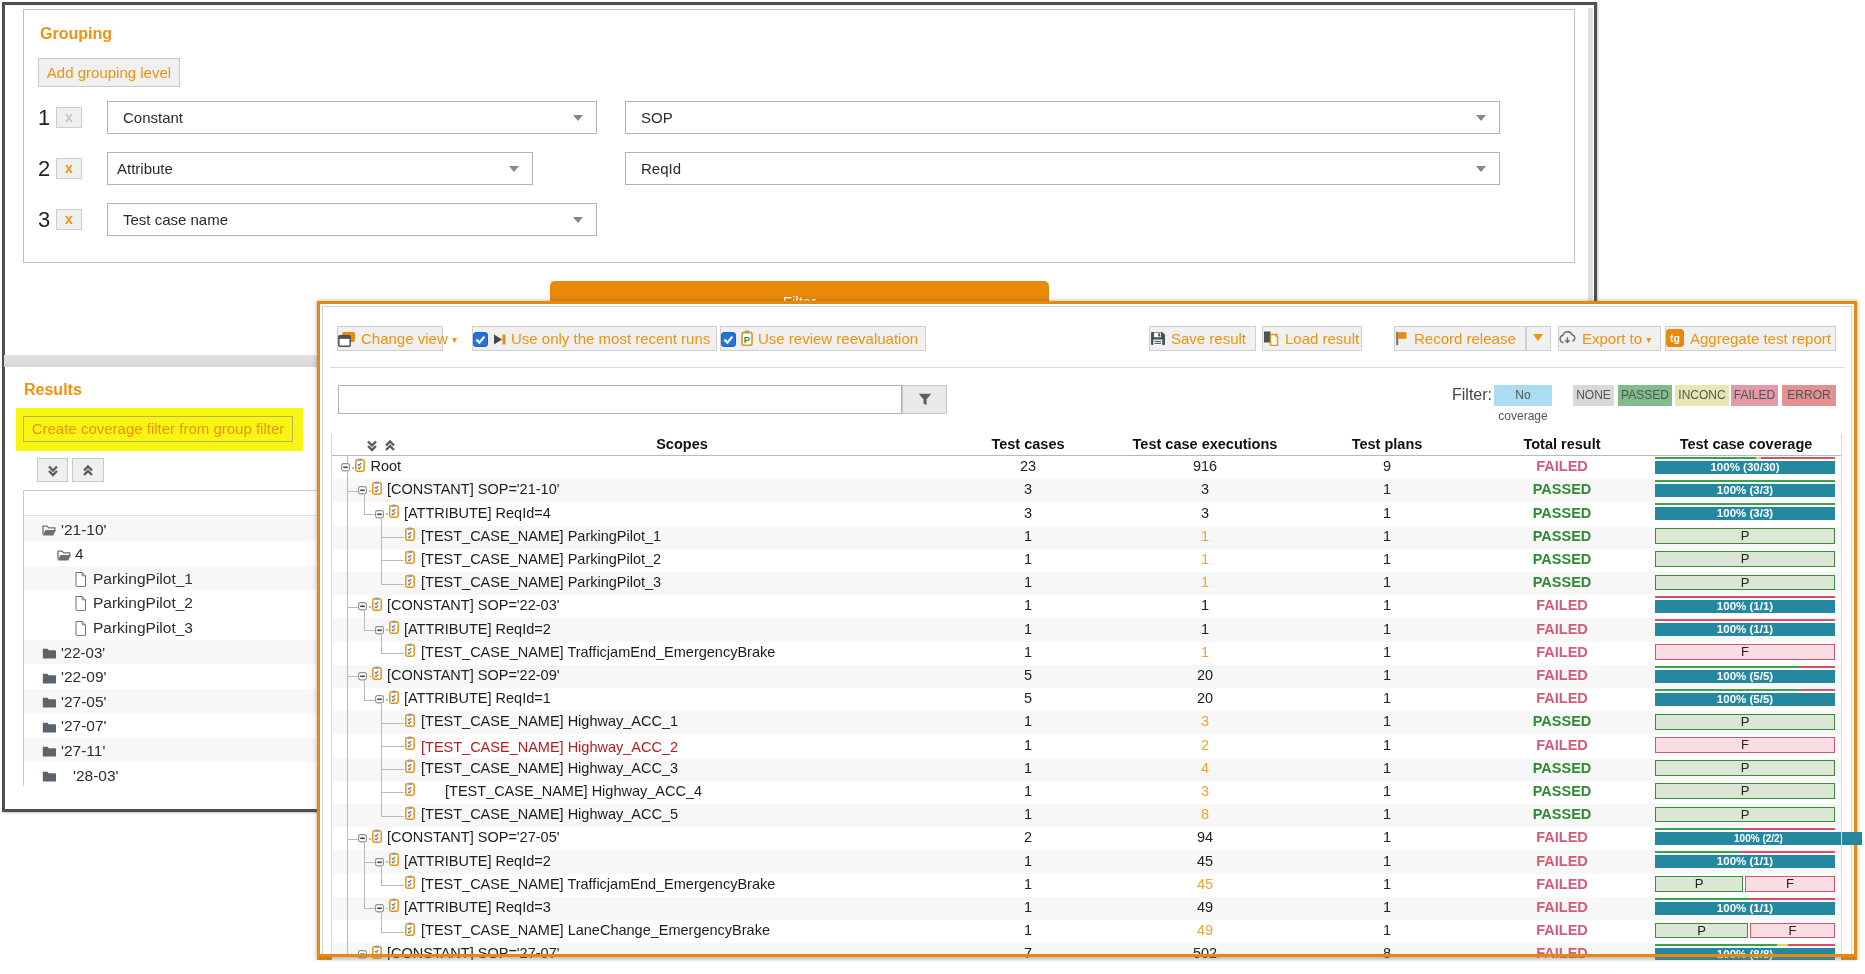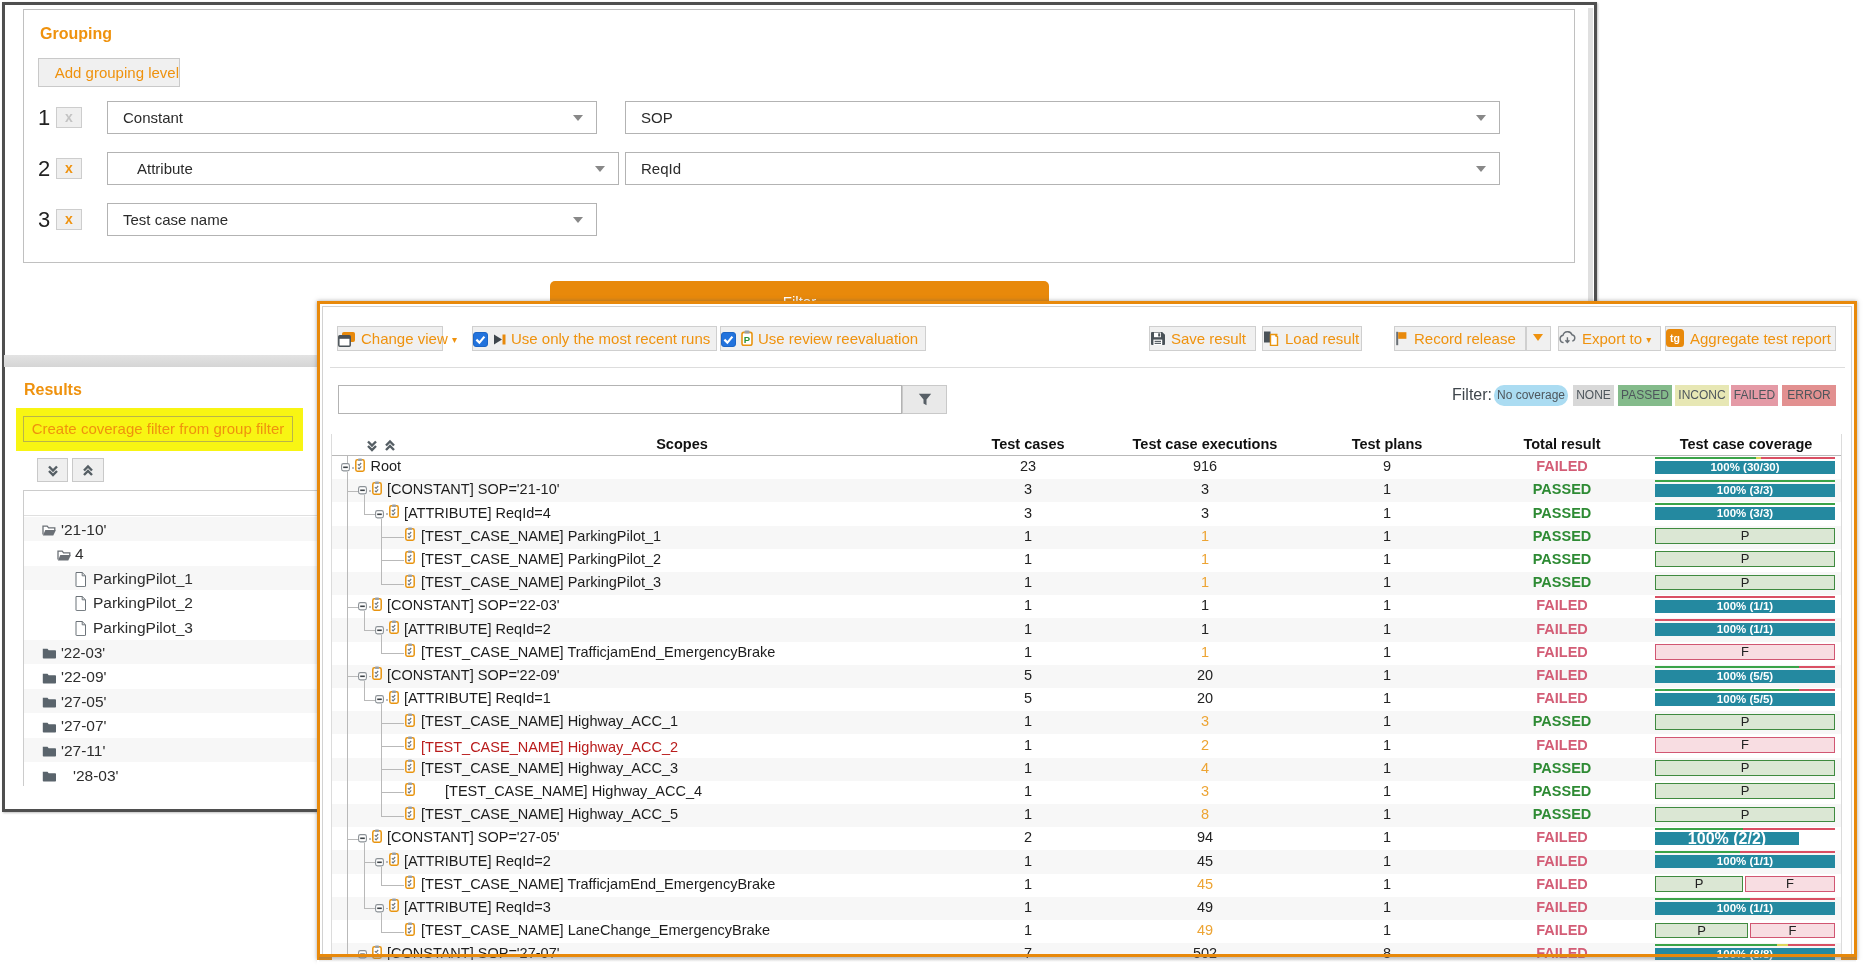--- a/index.html
+++ b/index.html
@@ -1,34 +1,34 @@
 <!DOCTYPE html>
 <html><head><meta charset="utf-8"><title>r</title><style>
 *{margin:0;padding:0;box-sizing:border-box;}
 html,body{width:1865px;height:974px;background:#fff;font-family:"Liberation Sans",sans-serif;overflow:hidden;position:relative;}
 .a{position:absolute;}
-.btn{background:#f0f0f0;border:1px solid #c9c9c9;color:#ef920e;font-size:15px;text-align:right;}
+.btn{background:#f0f0f0;border:1px solid #c9c9c9;color:#ef920e;font-size:15px;text-align:center;}
 .sel{background:#fff;border:1px solid #b3b3b3;color:#2b2b2b;font-size:15px;}
 .selarr{position:absolute;right:13px;top:13px;width:0;height:0;border-left:5px solid transparent;border-right:5px solid transparent;border-top:6px solid #888;}
 .tb{position:absolute;height:25px;line-height:23px;background:#f0f0f0;border:1px solid #cfcfcf;color:#ef920e;font-size:15px;white-space:nowrap;}
 .chip{position:absolute;top:0;height:21px;line-height:21px;text-align:center;font-size:12px;color:#4e565c;}
 .num{position:absolute;top:0;width:80px;margin-left:-40px;text-align:center;}
 </style></head><body>
 <div class="a" style="left:2px;top:2px;width:1595px;height:810px;border:3px solid #4f4f4f;background:#fff;box-shadow:1px 1px 2px rgba(0,0,0,.25);"></div>
 <div class="a" style="left:1588px;top:8px;width:5px;height:800px;background:#e0e0e0;"></div>
 <div class="a" style="left:23px;top:9px;width:1552px;height:254px;border:1px solid #c0c0c0;background:#fff;"></div>
 <div class="a" style="left:40px;top:25px;font-size:16px;font-weight:bold;color:#ef920e;">Grouping</div>
 <div class="a btn" style="left:38px;top:58px;width:142px;height:29px;line-height:27px;font-size:15px;">Add grouping level</div>
 <div class="a" style="left:38px;top:105px;font-size:22px;color:#222;">1</div>
 <div class="a" style="left:56px;top:107px;width:26px;height:21px;background:#efefef;border:1px solid #cdcdcd;color:#c3c3c3;font-size:14px;text-align:center;line-height:19px;font-weight:bold;">x</div>
 <div class="a sel" style="left:107px;top:101px;width:490px;height:33px;line-height:31px;padding-left:15px;">Constant<span class="selarr"></span></div>
 <div class="a sel" style="left:625px;top:101px;width:875px;height:33px;line-height:31px;padding-left:15px;">SOP<span class="selarr"></span></div>
 <div class="a" style="left:38px;top:156px;font-size:22px;color:#222;">2</div>
 <div class="a" style="left:56px;top:158px;width:26px;height:21px;background:#efefef;border:1px solid #cdcdcd;color:#ef920e;font-size:14px;text-align:center;line-height:19px;font-weight:bold;">x</div>
-<div class="a sel" style="left:107px;top:152px;width:512px;height:33px;line-height:31px;padding-left:29px;">Attribute<span class="selarr"></span></div>
+<div class="a sel" style="left:107px;top:152px;width:426px;height:33px;line-height:31px;padding-left:9px;">Attribute<span class="selarr"></span></div>
 <div class="a sel" style="left:625px;top:152px;width:875px;height:33px;line-height:31px;padding-left:15px;">ReqId<span class="selarr"></span></div>
 <div class="a" style="left:38px;top:207px;font-size:22px;color:#222;">3</div>
 <div class="a" style="left:56px;top:209px;width:26px;height:21px;background:#efefef;border:1px solid #cdcdcd;color:#ef920e;font-size:14px;text-align:center;line-height:19px;font-weight:bold;">x</div>
 <div class="a sel" style="left:107px;top:203px;width:490px;height:33px;line-height:31px;padding-left:15px;">Test case name<span class="selarr"></span></div>
 <div class="a" style="left:550px;top:281px;width:499px;height:30px;background:#e8890b;border-radius:5px 5px 0 0;color:#fff;font-size:15px;text-align:center;line-height:42px;">Filter</div>
 <div class="a" style="left:4px;top:355px;width:1589px;height:12px;background:linear-gradient(#e3e3e3,#d5d5d5);"></div>
 <div class="a" style="left:24px;top:381px;font-size:16px;font-weight:bold;color:#ef920e;">Results</div>
 <div class="a" style="left:16px;top:408px;width:287px;height:43px;background:#f8f513;"></div>
 <div class="a" style="left:23px;top:416px;width:270px;height:26px;border:1px solid #b9b44a;color:#ef920e;font-size:15px;text-align:center;line-height:24px;white-space:nowrap;">Create coverage filter from group filter</div>
 <div class="a" style="left:37px;top:458px;width:31px;height:24px;background:#efefef;border:1px solid #c9c9c9;"></div>
@@ -154,21 +154,21 @@
       <text x="9" y="13" font-family="Liberation Sans,sans-serif" font-size="10.5" font-weight="bold" fill="#fff" text-anchor="middle">tg</text>
     </svg>Aggregate test report</div>
 <div class="a" style="left:330px;top:367px;width:1515px;height:1px;background:#ddd;"></div>
 <div class="a" style="left:338px;top:385px;width:564px;height:29px;border:1px solid #b3b3b3;background:#fff;"></div>
 <div class="a" style="left:902px;top:385px;width:45px;height:29px;border:1px solid #c9c9c9;background:#e9e9e9;"></div>
 <svg style="position:absolute;left:918px;top:393px;" width="14" height="13" viewBox="0 0 14 13">
     <path d="M0.8 0.8 h12.4 l-4.7 5.6 v5.8 l-3-1.7 v-4.1 z" fill="#575f66"></path>
   </svg>
 <div class="a" style="left:1452px;top:386px;font-size:16px;color:#3f464c;">Filter:</div>
 <div class="a" style="left:0;top:385px;">
-<span class="chip" style="left:1494px;width:74px;background:#abdcf2;border-radius:10px;">No coverage</span>
+<span class="chip" style="left:1494px;width:58px;background:#abdcf2;">No coverage</span>
 <span class="chip" style="left:1573px;width:41px;background:#d8d8d8;">NONE</span>
 <span class="chip" style="left:1618px;width:54px;background:#84bb8b;">PASSED</span>
 <span class="chip" style="left:1675px;width:54px;background:#e7e7b4;">INCONC</span>
 <span class="chip" style="left:1731px;width:47px;background:#e49aa6;">FAILED</span>
 <span class="chip" style="left:1782px;width:54px;background:#e29090;">ERROR</span>
 </div>
 <div class="a" style="left:332px;top:432px;width:1509px;height:24px;border-bottom:1px solid #b9b9b9;"></div>
 <svg style="position:absolute;left:366px;top:438px;" width="12" height="15" viewBox="0 0 12 15">
     <path d="M2 3.5 L6 7.5 L10 3.5" fill="none" stroke="#555e64" stroke-width="2.4"></path>
     <path d="M2 8 L6 12 L10 8" fill="none" stroke="#555e64" stroke-width="2.4"></path>
@@ -488,21 +488,21 @@
     <path d="M2.9 6.2 l1.2 1.2 2.1-2.4" fill="none" stroke="#707880" stroke-width="1.2"></path>
     <path d="M2.9 9.6 l1.2 1.2 2.1-2.4" fill="none" stroke="#707880" stroke-width="1.2"></path>
   </svg>
 <div class="a" style="left:387px;top:829.4px;font-size:14.5px;color:#1d1d1d;white-space:nowrap;">[CONSTANT] SOP='27-05'</div>
 <div class="a num" style="left:1028px;top:829.4px;font-size:14.5px;color:#222;">2</div>
 <div class="a num" style="left:1205px;top:829.4px;font-size:14.5px;color:#222;">94</div>
 <div class="a num" style="left:1387px;top:829.4px;font-size:14.5px;color:#222;">1</div>
 <div class="a num" style="left:1562px;top:829.4px;font-size:14.5px;font-weight:bold;color:#d35d76;">FAILED</div>
 <div class="a" style="left:1655.0px;top:827.9px;width:88.2px;height:2.3px;background:#3aa348;"></div>
 <div class="a" style="left:1743.2px;top:827.9px;width:91.8px;height:2.3px;background:#d94f63;"></div>
-<div class="a" style="left:1655px;top:831.9px;width:144px;height:13px;background:#2489a0;color:#fff;font-size:16px;font-weight:bold;text-align:center;line-height:13px;">100% (2/2)</div>
+<div class="a" style="left:1655px;top:831.9px;width:207px;height:13px;background:#2489a0;color:#fff;font-size:10px;font-weight:bold;text-align:center;line-height:13px;">100% (2/2)</div>
 <svg style="position:absolute;left:375.4px;top:857.6px;" width="9" height="9" viewBox="0 0 9 9">
     <rect x="0.6" y="0.6" width="7.8" height="7.3" rx="1.8" fill="#fff" stroke="#8b9196" stroke-width="1.1"></rect>
     <rect x="2.2" y="3.5" width="4.6" height="1.6" fill="#3c4247"></rect>
   </svg>
 <div class="a" style="left:385.6px;top:861.4px;width:2px;height:1.5px;background:#bbb;"></div>
 <svg style="position:absolute;left:389px;top:852.0px;" width="10" height="14" viewBox="0 0 10 14">
     <rect x="0.8" y="1.8" width="8.4" height="11.4" rx="1.6" fill="#fff" stroke="#e8940f" stroke-width="1.5"></rect>
     <rect x="2.9" y="0.4" width="4.2" height="2.6" rx="1" fill="#9aa0a6"></rect>
     <path d="M2.9 6.2 l1.2 1.2 2.1-2.4" fill="none" stroke="#707880" stroke-width="1.2"></path>
     <path d="M2.9 9.6 l1.2 1.2 2.1-2.4" fill="none" stroke="#707880" stroke-width="1.2"></path>

